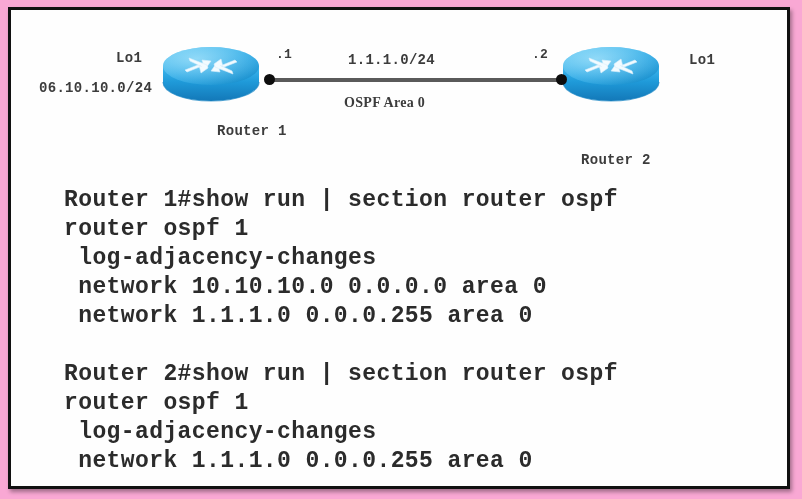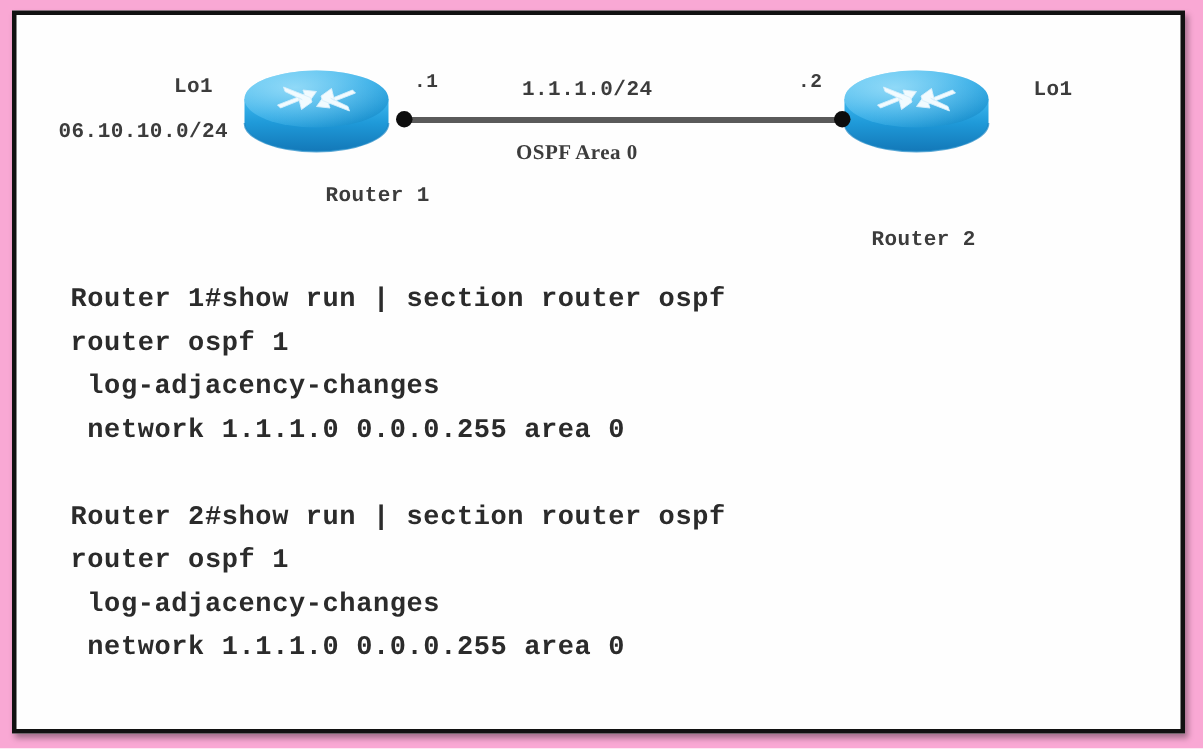--- a/index.html
+++ b/index.html
@@ -101,26 +101,27 @@
     left: 36px;
     top: 176px;
     width: 720px;
   }
 
   .config-block { margin: 0; }
   #config-block-2 { margin-top: 29px; }
 
   .cfg-line {
     font-family: "Liberation Mono", "DejaVu Sans Mono", monospace;
-    font-size: 18px;
+    font-size: 23px;
     font-weight: bold;
     line-height: 29px;
     color: #2b2b2b;
     white-space: pre;
     letter-spacing: 0.4px;
+    margin-left: 17px;
   }
 </style>
 </head>
 <body>
 
 <div id="page">
   <div id="frame">
 
     <div id="topology">
 
@@ -205,20 +206,21 @@
       <div class="net-label" id="r2-ip">.2</div>
       <div class="net-label" id="link-net">1.1.1.0/24</div>
       <div class="net-label" id="link-area">OSPF Area 0</div>
     </div>
 
     <div id="configs">
       <div class="config-block" id="config-block-1">
         <div class="cfg-line">Router 1#show run | section router ospf</div>
         <div class="cfg-line">router ospf 1</div>
         <div class="cfg-line"> log-adjacency-changes</div>
+        <div class="cfg-line"> network 10.10.10.0 0.0.0.0 area 0</div>
         <div class="cfg-line"> network 1.1.1.0 0.0.0.255 area 0</div>
       </div>
       <div class="config-block" id="config-block-2">
         <div class="cfg-line">Router 2#show run | section router ospf</div>
         <div class="cfg-line">router ospf 1</div>
         <div class="cfg-line"> log-adjacency-changes</div>
         <div class="cfg-line"> network 1.1.1.0 0.0.0.255 area 0</div>
       </div>
     </div>
 

